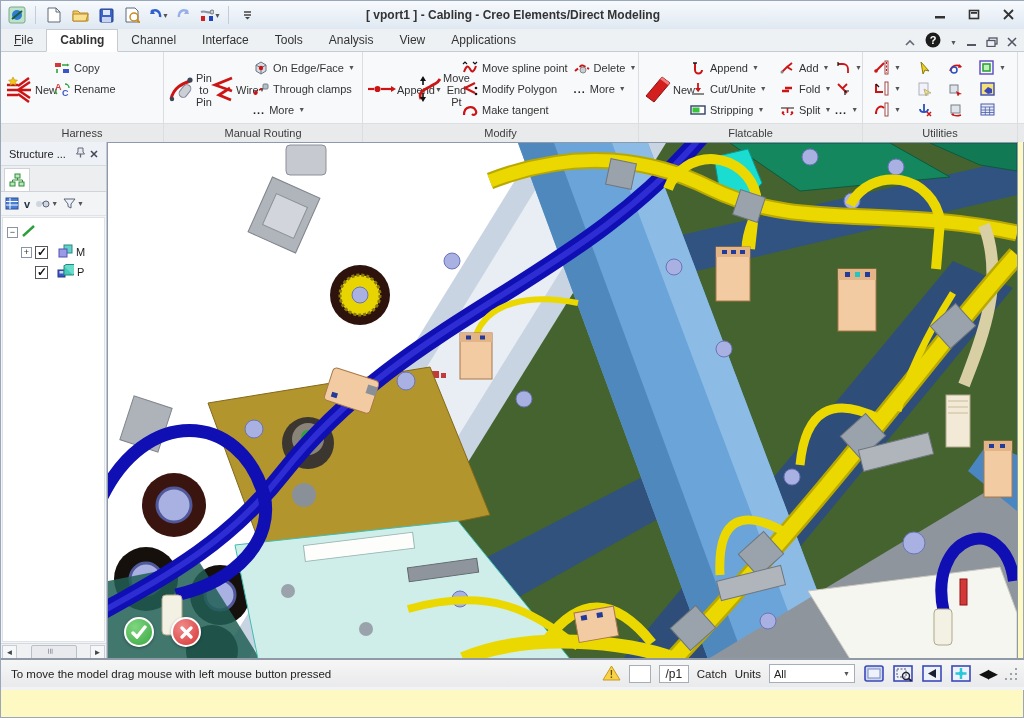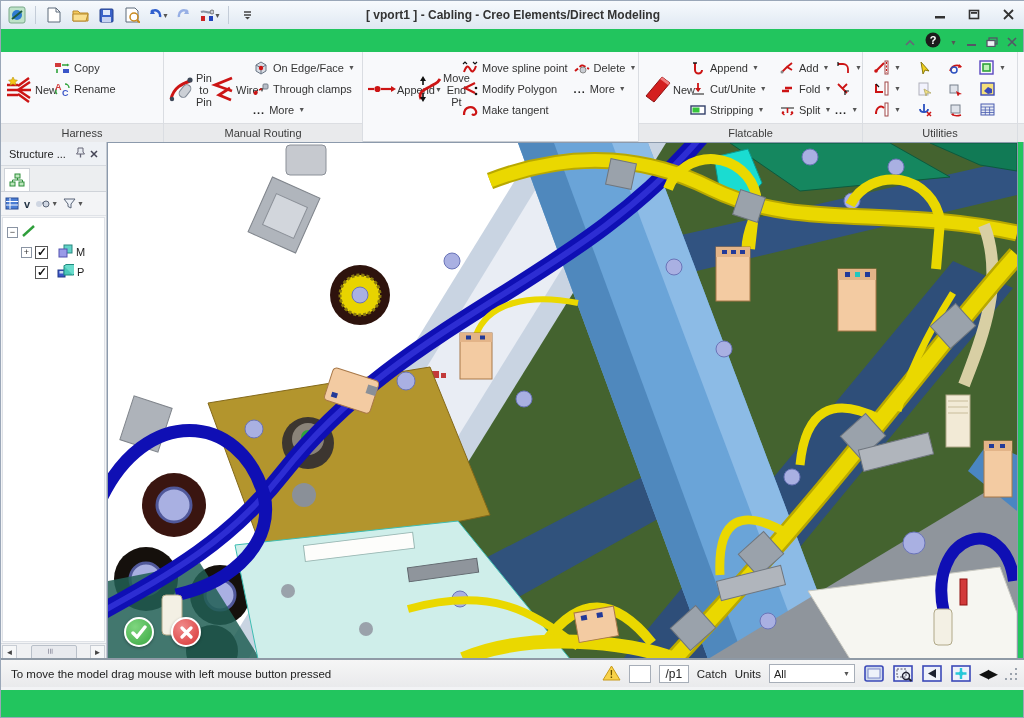--- a/index.html
+++ b/index.html
@@ -1,17 +1,17 @@
 <!DOCTYPE html>
 <html><head>
 <meta charset="utf-8">
 <style>
   * { margin:0; padding:0; box-sizing:border-box; }
   html,body { width:1024px; height:718px; font-family:"Liberation Sans",sans-serif; background:#e8ecf2; overflow:hidden; }
-  #app { position:relative; width:1024px; height:718px; background:#22c55e; border:1px solid #9aa7b8; }
+  #app { position:relative; width:1024px; height:718px; background:#fef9c3; border:1px solid #9aa7b8; }
 
   
   #titlebar { position:absolute; left:0; top:0; width:1024px; height:28px;
     background:linear-gradient(#f7fafd,#dfe8f2); display:flex; align-items:center; }
   .qat { display:flex; align-items:center; gap:4px; padding-left:5px; }
   .qat-btn { width:22px; height:20px; display:flex; align-items:center; justify-content:center; border-radius:2px; }
   .vsep { width:1px; height:18px; background:#c3ccd8; margin:0 3px; }
   #title-text { position:absolute; left:0; right:0; text-align:center; font-size:12px; font-weight:bold; color:#333; pointer-events:none; }
   .winbtns { position:absolute; right:6px; top:4px; display:flex; gap:12px; }
   .winbtn { width:22px; height:18px; display:flex; align-items:center; justify-content:center; }
@@ -172,20 +172,30 @@
           </svg>
         </span>
       <span class="winbtn">
           <svg width="11" height="11">
             <path d="M1 1 L10 10 M10 1 L1 10" stroke="#333" stroke-width="1.8"></path>
           </svg>
         </span>
     </div>
   </div>
 
+  <div id="tabrow">
+    <span class="tab first">File</span>
+    <span class="tab active">Cabling</span>
+    <span class="tab">Channel</span>
+    <span class="tab">Interface</span>
+    <span class="tab">Tools</span>
+    <span class="tab">Analysis</span>
+    <span class="tab">View</span>
+    <span class="tab">Applications</span>
+  </div>
   <div id="ribbon-ctrls">
     <span><svg width="12" height="8">
           <path d="M2 6 L6 2 L10 6" fill="none" stroke="#667" stroke-width="1.6"></path>
         </svg></span>
     <span><svg width="16" height="16">
           <circle cx="8" cy="8" r="7.5" fill="#1c1c1c"></circle>
           <text x="8" y="12" text-anchor="middle" font-size="11" font-weight="bold" fill="#fff" font-family="Liberation Sans">?</text>
         </svg></span>
     <span class="caret">▼</span>
     <span><svg width="11" height="9">
@@ -365,20 +375,21 @@
             <span>Delete</span>
             <span class="caret">▼</span>
           </div>
           <div class="smallbtn">
             <span class="ellip">...</span>
             <span>More</span>
             <span class="caret">▼</span>
           </div>
         </div>
       </div>
+      <div class="rtitle">Modify</div>
     </div>
 
     <div class="rgroup" style="width:224px">
       <div class="rbody">
         <div class="bigbtn" style="width:44px">
           <span class="bicon">
             <svg width="30" height="30" viewBox="0 0 30 30">
                 <polygon points="3,22 19,3 27,9 11,28" fill="#d41f1f" stroke="#8e1010"></polygon>
                 <polygon points="19,3 27,9 25,11 17,5" fill="#f07c7c"></polygon>
               </svg>

